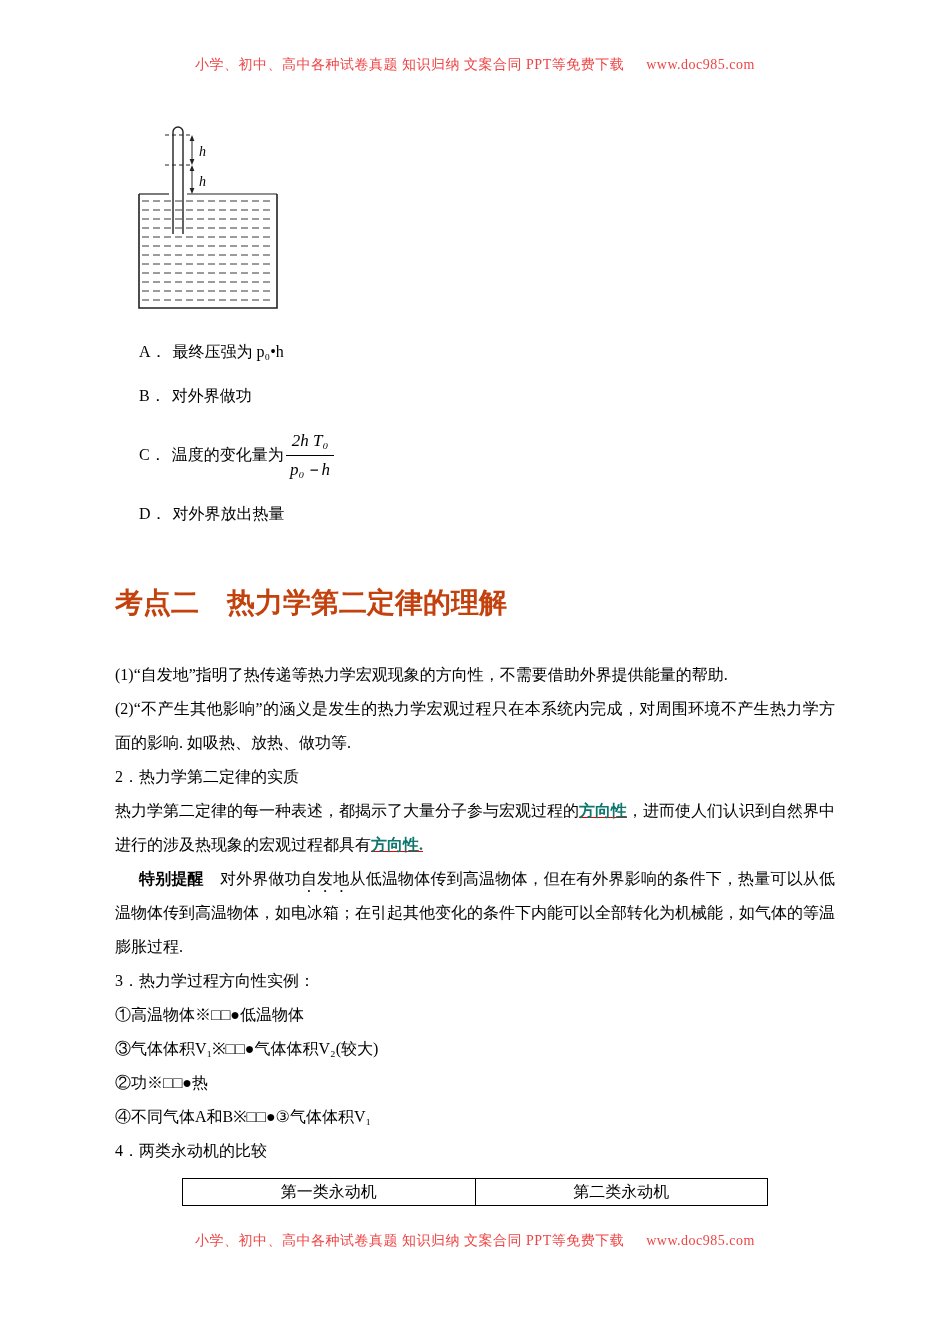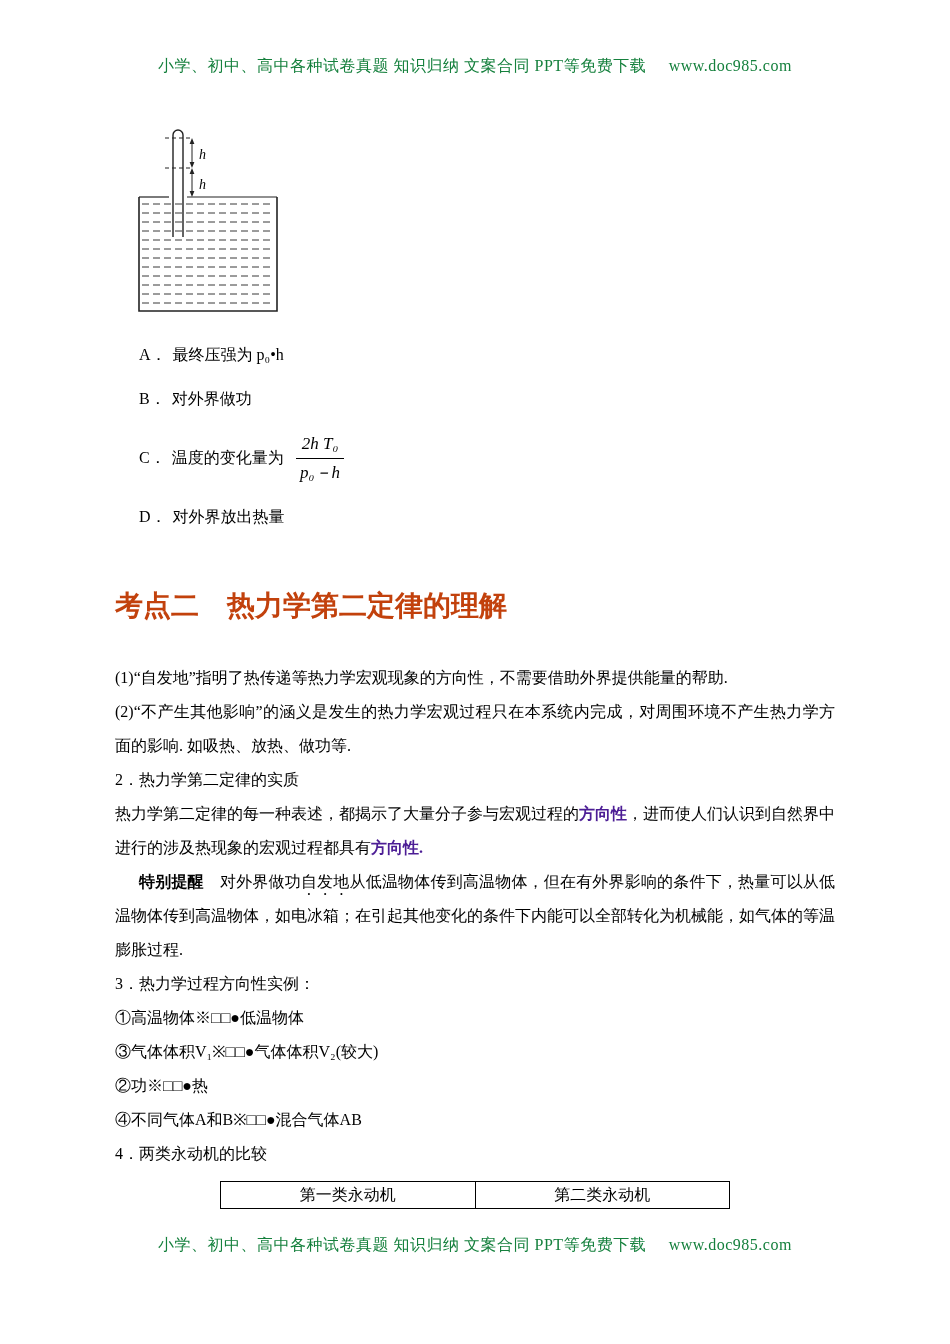--- a/index.html
+++ b/index.html
@@ -9,42 +9,42 @@
     height: 1344px;
     background: #ffffff;
     color: #000;
     font-family: "Liberation Serif", "DejaVu Serif", serif;
     position: relative;
   }
   .page { padding: 56px 115px 0 115px; }
 
   .doc-header, .doc-footer {
     text-align: center;
-    font-size: 16px;
-    color: #15803d;
+    font-size: 14px;
+    color: #ef4444;
     letter-spacing: 0.5px;
   }
   .doc-header { margin-bottom: 42px; }
   .doc-footer { margin-top: 26px; }
   .doc-header .url, .doc-footer .url { margin-left: 18px; }
 
   
   .diagram-wrap { margin-left: 14px; margin-bottom: 22px; }
 
   
   .option { font-size: 16px; margin: 0 0 20px 24px; line-height: 24px; }
   .option .opt-label { margin-right: 6px; }
   .option-c { display: flex; align-items: center; }
   .frac {
     display: inline-block;
     text-align: center;
     vertical-align: middle;
     font-style: italic;
     font-size: 17px;
-    margin-left: 12px;
+    margin-left: 2px;
   }
   .frac .num { display: block; border-bottom: 1.2px solid #000; padding: 1px 6px 2px 6px; }
   .frac .den { display: block; padding-top: 2px; }
 
   
   .section-title {
     font-family: "Liberation Sans", "DejaVu Sans", sans-serif;
     font-weight: bold;
     font-size: 28px;
     margin: 58px 0 36px 0;
@@ -52,36 +52,37 @@
   }
 
   
   .content p {
     margin: 0;
     font-size: 16px;
     line-height: 34px;
     text-align: justify;
   }
   .red-u {
-    color: #4c1d95;
+    color: #0f766e;
     font-weight: bold;
+    text-decoration: underline;
     text-decoration-color: #ee0000;
     margin-top: 16px;
   }
   .bold-label { font-family: "Liberation Sans", "DejaVu Sans", sans-serif; font-weight: bold; padding-left: 24px; }
   .em-dots {
     -webkit-text-emphasis: filled dot;
     text-emphasis: filled dot;
     -webkit-text-emphasis-position: under left;
     text-emphasis-position: under left;
   }
 
   
   .pm-table {
-    width: 510px;
+    width: 586px;
     margin: 10px auto 0 auto;
     border-collapse: collapse;
   }
   .pm-table th {
     border: 1px solid #000;
     font-weight: normal;
     font-size: 16px;
     height: 27px;
     text-align: center;
   }
@@ -159,21 +160,21 @@
   <div class="content">
     <p>(1)“自发地”指明了热传递等热力学宏观现象的方向性，不需要借助外界提供能量的帮助.</p>
     <p>(2)“不产生其他影响”的涵义是发生的热力学宏观过程只在本系统内完成，对周围环境不产生热力学方面的影响. 如吸热、放热、做功等.</p>
     <p>2．热力学第二定律的实质</p>
     <p><span>热力学第二定律的每一种表述，都揭示了大量分子参与宏观过程的</span><span class="red-u">方向性</span><span>，进而使人们认识到自然界中进行的涉及热现象的宏观过程都具有</span><span class="red-u">方向性. </span></p>
     <p><span class="bold-label">特别提醒</span><span>　对外界做功</span><span class="em-dots">自发地</span><span>从低温物体传到高温物体，但在有外界影响的条件下，热量可以从低温物体传到高温物体，如电冰箱；在引起其他变化的条件下内能可以全部转化为机械能，如气体的等温膨胀过程.</span></p>
     <p>3．热力学过程方向性实例：</p>
     <p>①高温物体※□□●低温物体</p>
     <p>③气体体积V₁※□□●气体体积V₂(较大)</p>
     <p>②功※□□●热</p>
-    <p>④不同气体A和B※□□●混合气体AB</p>
+    <p>④不同气体A和B※□□●③气体体积V₁</p>
     <p>4．两类永动机的比较</p>
   </div>
 
   <table class="pm-table">
     <tbody>
         <tr>
       <th>第一类永动机</th>
       <th>第二类永动机</th>
     </tr>
   </tbody>

